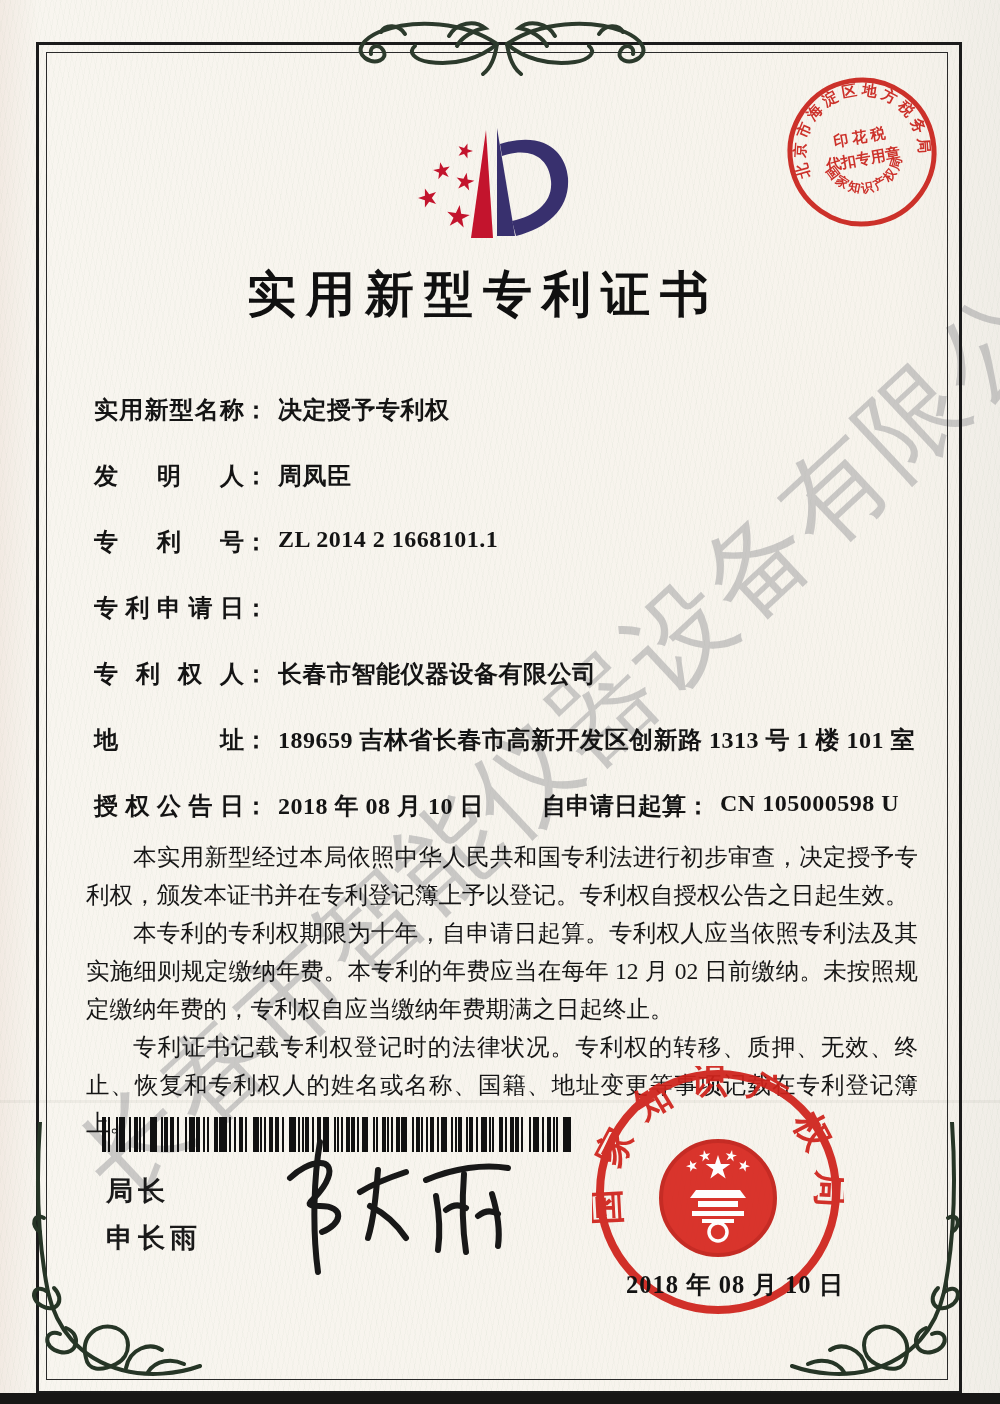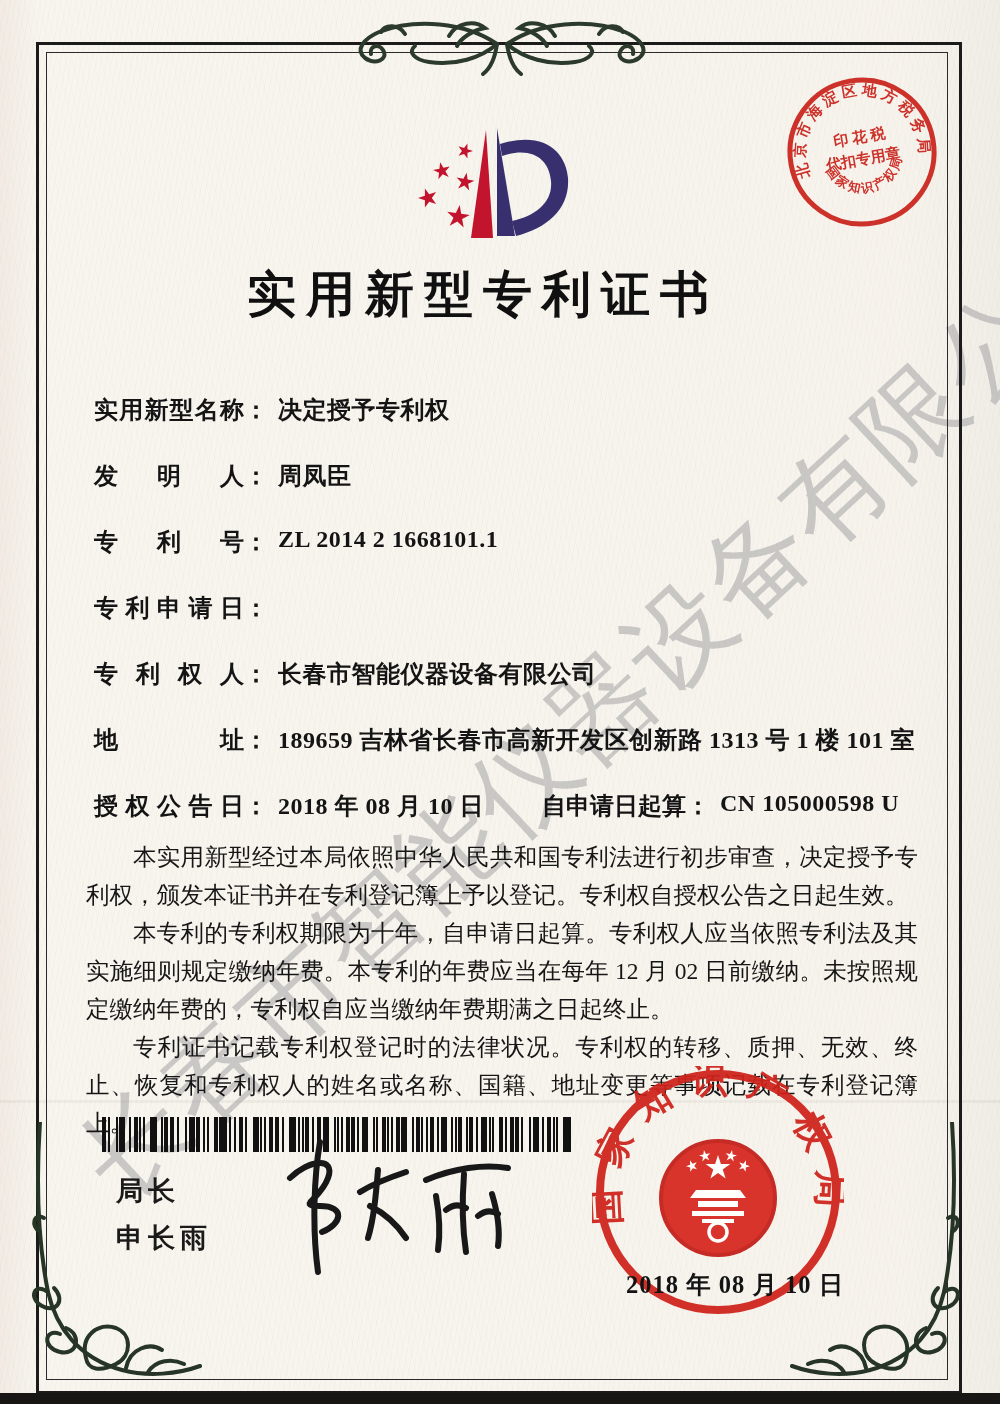--- a/index.html
+++ b/index.html
@@ -33,21 +33,21 @@
   .fvalue{display:inline-block;margin-left:8px;letter-spacing:.5px;white-space:nowrap;}
   .grant2{margin-left:58px;display:inline-flex;}
   .glabel{display:inline-block;}
   .paras{position:absolute;left:86px;top:838px;width:832px;z-index:3;
     font-size:23.5px;line-height:38px;color:#161616;text-align:justify;font-weight:500;}
   .paras p{margin:0;text-indent:2em;}
   .barcode{position:absolute;left:102px;top:1117px;width:472px;height:35px;z-index:3;
     display:flex;align-items:stretch;}
   .barcode .b{background:#111;}
   .barcode .g{background:transparent;}
-  .signer{position:absolute;left:116px;top:1168px;z-index:3;
+  .signer{position:absolute;left:106px;top:1168px;z-index:3;
     font-family:"Liberation Sans", sans-serif;font-size:27px;font-weight:600;
     color:#1a1a1a;letter-spacing:5px;line-height:47px;}
   .signature{position:absolute;left:258px;top:1132px;z-index:5;}
   .seal-tax{position:absolute;left:782px;top:72px;z-index:5;transform:rotate(-10deg);opacity:.92;}
   .seal-cnipa{position:absolute;left:592px;top:1066px;z-index:4;opacity:.93;}
   .seal-date{position:absolute;left:626px;top:1268px;z-index:6;font-size:24.5px;
     color:#131313;font-weight:600;letter-spacing:1px;}
   .footer{position:absolute;left:0;top:1342px;width:966px;text-align:center;z-index:3;
     font-size:20px;color:#1d1d1d;letter-spacing:2px;font-weight:500;}
   .orn{z-index:2;position:absolute;}

